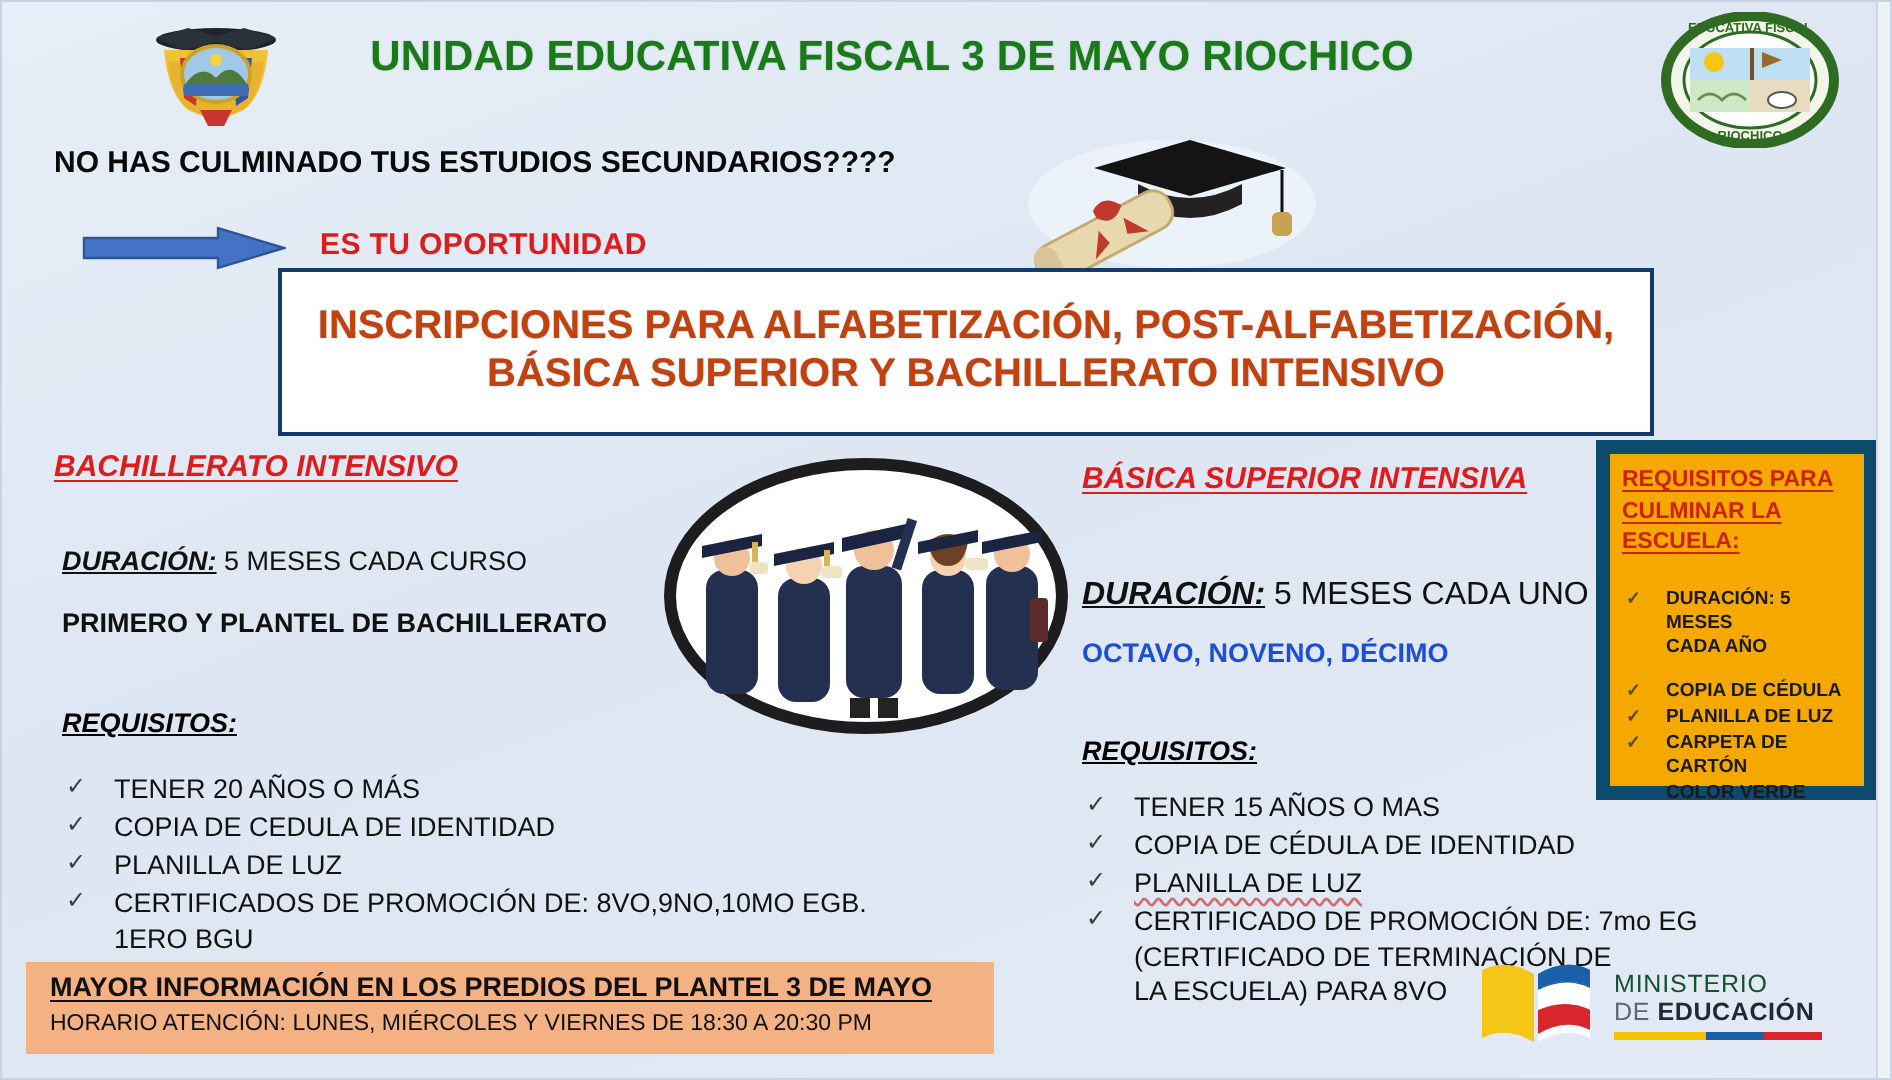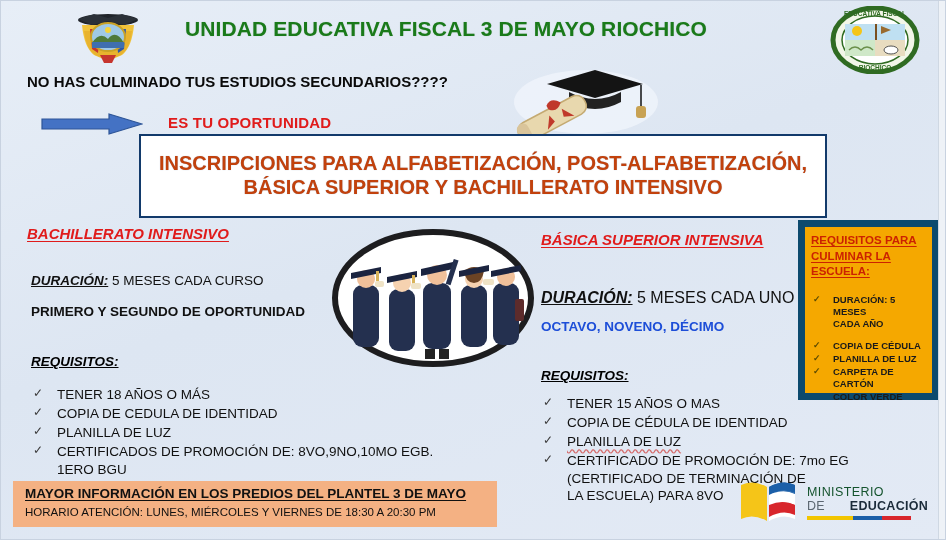--- a/index.html
+++ b/index.html
@@ -34,21 +34,21 @@
   }
   #school-logo{right:14px;top:5px;width:112px;height:68px;}
 
   #subtitle-question{
     left:26px;top:72px;
     font-weight:bold;font-size:15px;color:#0a0a0a;
   }
 
   #arrow-wrap{left:40px;top:112px;width:102px;height:22px;}
   #opportunity-text{
-    left:167px;top:113px;
+    left:159px;top:113px;
     font-weight:bold;font-size:15px;color:#e01b1b;
     letter-spacing:.2px;
   }
 
   
   #title-box{
     left:138px;top:133px;width:688px;height:84px;
     background:#ffffff;border:2px solid #123a6b;
     box-sizing:border-box;
     display:flex;align-items:center;justify-content:center;
@@ -125,21 +125,21 @@
     text-decoration:underline;text-underline-offset:2px;
   }
   #info-sub{font-size:11.5px;color:#111;margin-top:5px;}
 
   
   #ministry{right:8px;bottom:6px;width:200px;height:60px;
             display:flex;align-items:center;gap:8px;}
   #ministry-text{line-height:1.1;}
   #ministry-text .l1{font-size:12.5px;color:#14532d;letter-spacing:.4px;}
   #ministry-text .l2{font-size:12.5px;color:#5b6670;letter-spacing:.3px;}
-  #ministry-text .l2 b{color:#1b2b3a;margin-left:21px;}
+  #ministry-text .l2 b{color:#1b2b3a;}
   #ministry-rule{display:flex;height:4px;width:104px;margin-top:3px;}
   #ministry-rule i{display:block;height:100%;}
 
   
   #scroll-sliver{right:0;top:0;width:6px;height:540px;background:#eef2f7;border-left:1px solid #cfd8e3;}
 </style>
 </head>
 <body>
 
 <div id="poster">
@@ -252,27 +252,27 @@
       </g>
     </svg>
   </div>
 
   <div class="lyr col-head" id="left-heading">BACHILLERATO INTENSIVO</div>
 
   <div class="lyr" id="left-duration">
     <span class="lbl-it">DURACIÓN:</span><span> 5 MESES CADA CURSO</span>
   </div>
 
-  <div class="lyr" id="left-levels">PRIMERO Y SEGUNDO  DE OPORTUNIDAD</div>
+  <div class="lyr" id="left-levels">PRIMERO Y PLANTEL  DE BACHILLERATO</div>
 
   <div class="lyr lbl-it" id="left-req-head">REQUISITOS:</div>
 
   <div class="lyr" id="left-req-list">
     <ul class="reqs">
-      <li><span class="ck">✓</span><span>TENER 18 AÑOS O MÁS</span></li>
+      <li><span class="ck">✓</span><span>TENER 20 AÑOS O MÁS</span></li>
       <li><span class="ck">✓</span><span>COPIA DE CEDULA DE IDENTIDAD</span></li>
       <li><span class="ck">✓</span><span>PLANILLA DE LUZ</span></li>
       <li><span class="ck">✓</span><span>CERTIFICADOS DE PROMOCIÓN DE: 8VO,9NO,10MO EGB.
 1ERO BGU</span></li>
     </ul>
   </div>
 
   <div class="lyr col-head" id="mid-heading">BÁSICA SUPERIOR INTENSIVA</div>
 
   <div class="lyr" id="mid-duration">

